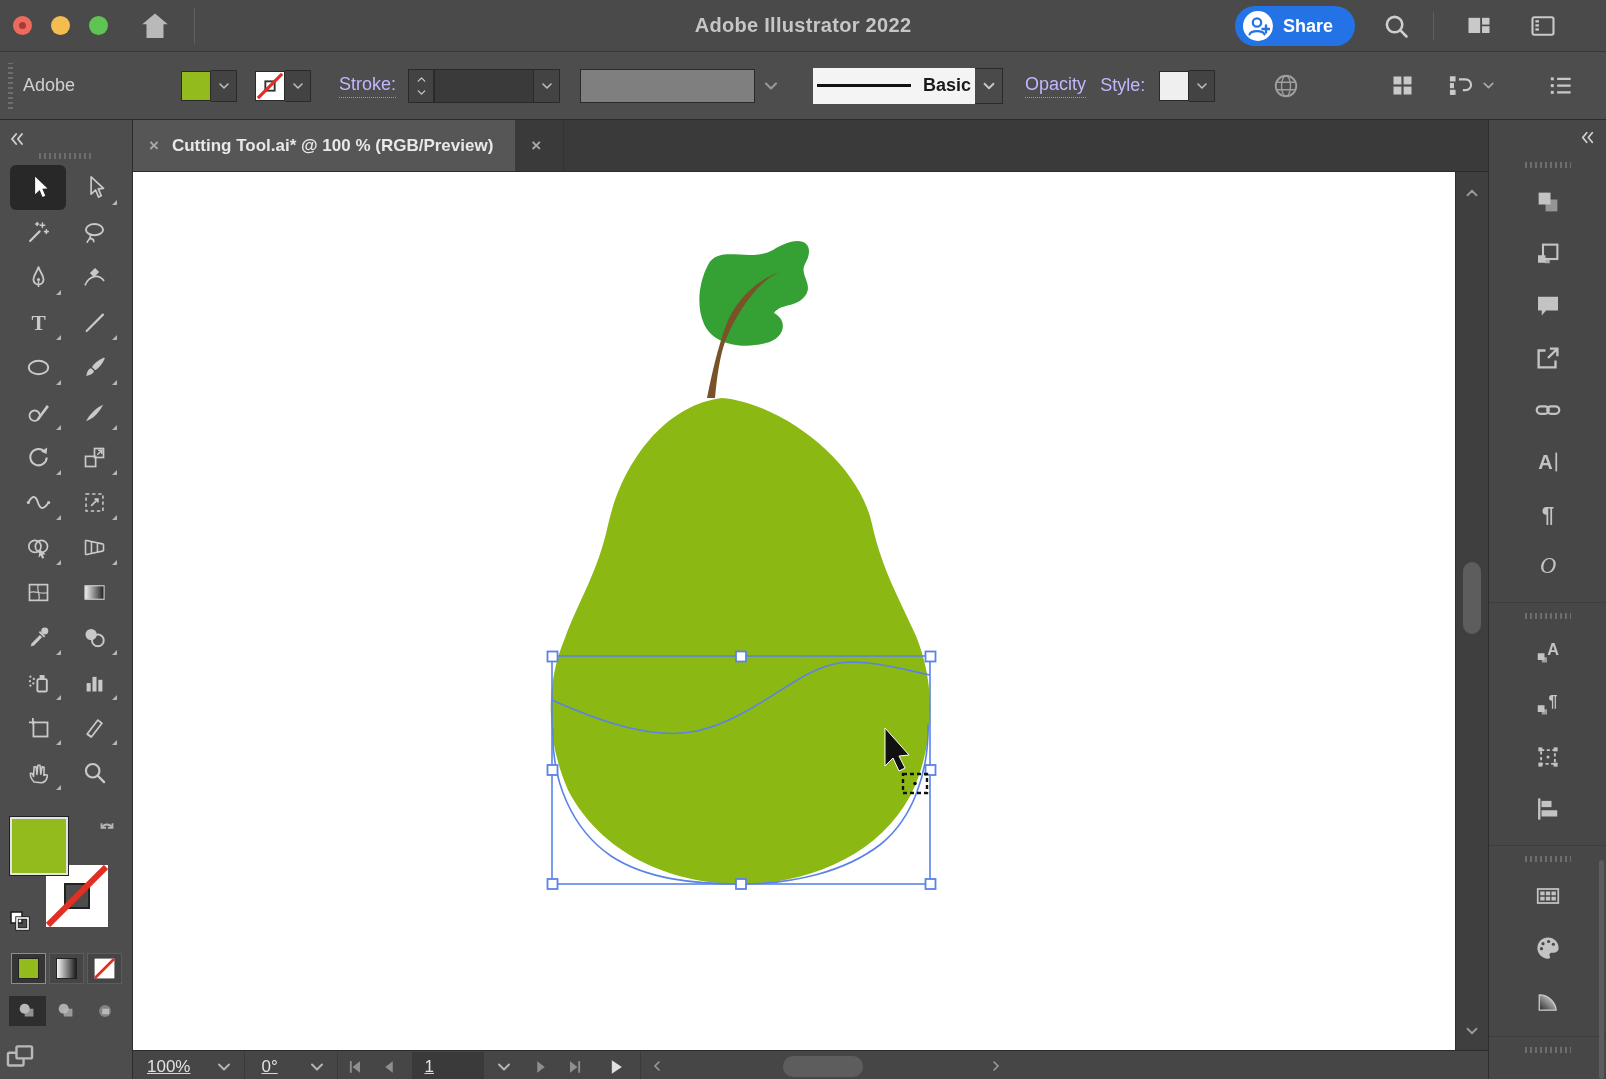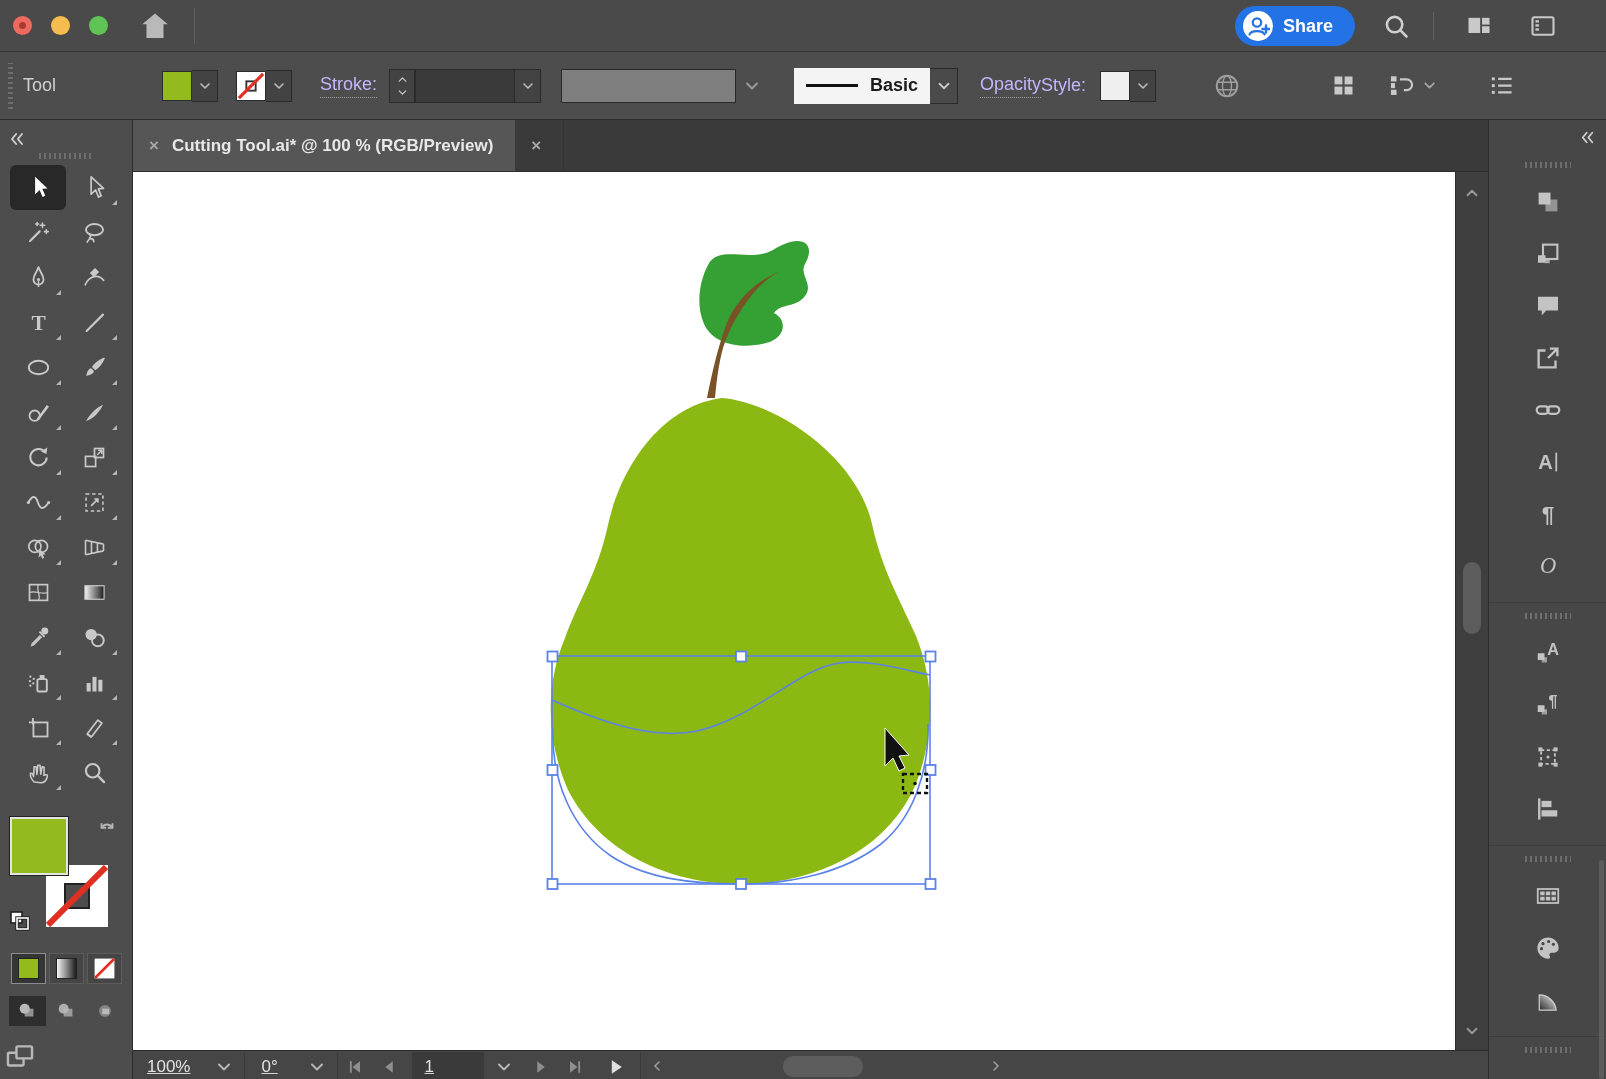--- a/index.html
+++ b/index.html
@@ -45,21 +45,21 @@
   #stroke-chip svg { position:absolute; inset:0; }
   .label { font-size:18px; color:#c4b5fd; }
   .dotted-u { border-bottom:1px dotted #9d9d9d; padding-bottom:2px; }
   #stroke-stepper { width:26px; height:34px; background:#434343; border:1px solid #2a2a2a;
     display:flex; flex-direction:column; align-items:center; justify-content:center; }
   #stroke-stepper .icon { width:15px; height:13px; }
   #stroke-weight-field { width:100px; height:34px; background:#3a3a3a; border:1px solid #2a2a2a;
     font-size:16px; color:#ddd; padding:0 8px; display:flex; align-items:center; }
   #profile-select { width:175px; height:34px; background:#7f7f7f; border:1px solid #2a2a2a; }
   #profile-chev { width:20px; height:20px; color:#9a9a9a; margin-left:6px; }
-  #brush-select { width:136px; height:36px; background:#f4f4f4; display:flex; align-items:center; padding:0 12px; }
+  #brush-select { width:162px; height:36px; background:#f4f4f4; display:flex; align-items:center; padding:0 4px; }
   #brush-line { flex:1; height:3px; background:#111; margin-right:12px; }
   #brush-value { color:#1a1a1a; font-size:18px; font-weight:600; }
   #brush-chev { width:28px; height:36px; background:#4a4a4a; border:1px solid #2a2a2a; border-left:none;
     display:flex; align-items:center; justify-content:center; }
   #brush-chev .icon{ width:18px; height:18px; }
   #style-swatch { width:30px; height:30px; background:#efefef; border:1px solid #2a2a2a; }
   #sphere-btn { width:30px; height:30px; color:#9f9f9f; }
   #align-btn { width:27px; height:27px; }
   #distribute-btn { width:27px; height:27px; }
   #distr-chev { width:17px; height:17px; color:#a8a8a8; margin-left:7px; }
@@ -152,20 +152,21 @@
 <div id="titlebar">
   <div class="tl red"></div>
   <div class="tl yellow"></div>
   <div class="tl green"></div>
   <span id="home-btn" class="icon">
       <svg viewBox="0 0 24 24" xmlns="http://www.w3.org/2000/svg">
         <path d="M12 3.2L3 10.8h3V20.5h12V10.8h3Z" fill="currentColor"></path>
       </svg>
     </span>
   <div class="vsep"></div>
+  <div id="window-title">Adobe Illustrator 2022</div>
   <div id="share-btn">
     <span id="share-avatar" class="icon">
         <svg viewBox="0 0 24 24" xmlns="http://www.w3.org/2000/svg">
           <circle cx="11" cy="8.5" r="4.2" fill="none" stroke="currentColor" stroke-width="2.2"></circle>
           <path d="M3.5 20.5c1.6-4.6 13.4-4.6 15 0" fill="none" stroke="currentColor" stroke-width="2.2" stroke-linecap="round"></path>
           <path d="M16.5 15h7M20 11.5v7" stroke="currentColor" stroke-width="2.4" stroke-linecap="round"></path>
         </svg>
       </span>
     <span id="share-label">Share</span>
   </div>
@@ -188,21 +189,21 @@
         <rect x="3" y="4.5" width="18" height="15" rx="1.5" fill="none" stroke="currentColor" stroke-width="1.8"></rect>
         <rect x="5.5" y="7" width="3" height="2" fill="currentColor"></rect>
         <rect x="5.5" y="10.5" width="3" height="2" fill="currentColor"></rect>
         <rect x="5.5" y="14" width="3" height="2" fill="currentColor"></rect>
       </svg>
     </span>
 </div>
 
 <div id="controlbar">
   <div class="grip-v"></div>
-  <span id="path-label" class="label">Tool</span>
+  <span id="path-label" class="label">Adobe</span>
 
   <div class="cgroup" style="margin-left:106px;">
     <div id="fill-chip" class="chip"></div>
     <div class="chip-chev">
       <span class="icon">
           <svg viewBox="0 0 24 24" xmlns="http://www.w3.org/2000/svg">
             <path d="M6 9l6 6 6-6" fill="none" stroke="currentColor" stroke-width="2.4" stroke-linecap="round" stroke-linejoin="round"></path>
           </svg>
         </span>
     </div>
@@ -258,21 +259,21 @@
   </div>
   <div id="brush-chev">
     <span class="icon">
         <svg viewBox="0 0 24 24" xmlns="http://www.w3.org/2000/svg">
           <path d="M6 9l6 6 6-6" fill="none" stroke="currentColor" stroke-width="2.4" stroke-linecap="round" stroke-linejoin="round"></path>
         </svg>
       </span>
   </div>
 
   <span class="label dotted-u" style="margin-left:22px;">Opacity</span>
-  <span class="label" style="">Style:</span>
+  <span class="label" style="margin-left:14px;">Style:</span>
   <div class="cgroup" style="margin-left:14px;">
     <div id="style-swatch"></div>
     <div class="chip-chev">
       <span class="icon">
           <svg viewBox="0 0 24 24" xmlns="http://www.w3.org/2000/svg">
             <path d="M6 9l6 6 6-6" fill="none" stroke="currentColor" stroke-width="2.4" stroke-linecap="round" stroke-linejoin="round"></path>
           </svg>
         </span>
     </div>
   </div>

